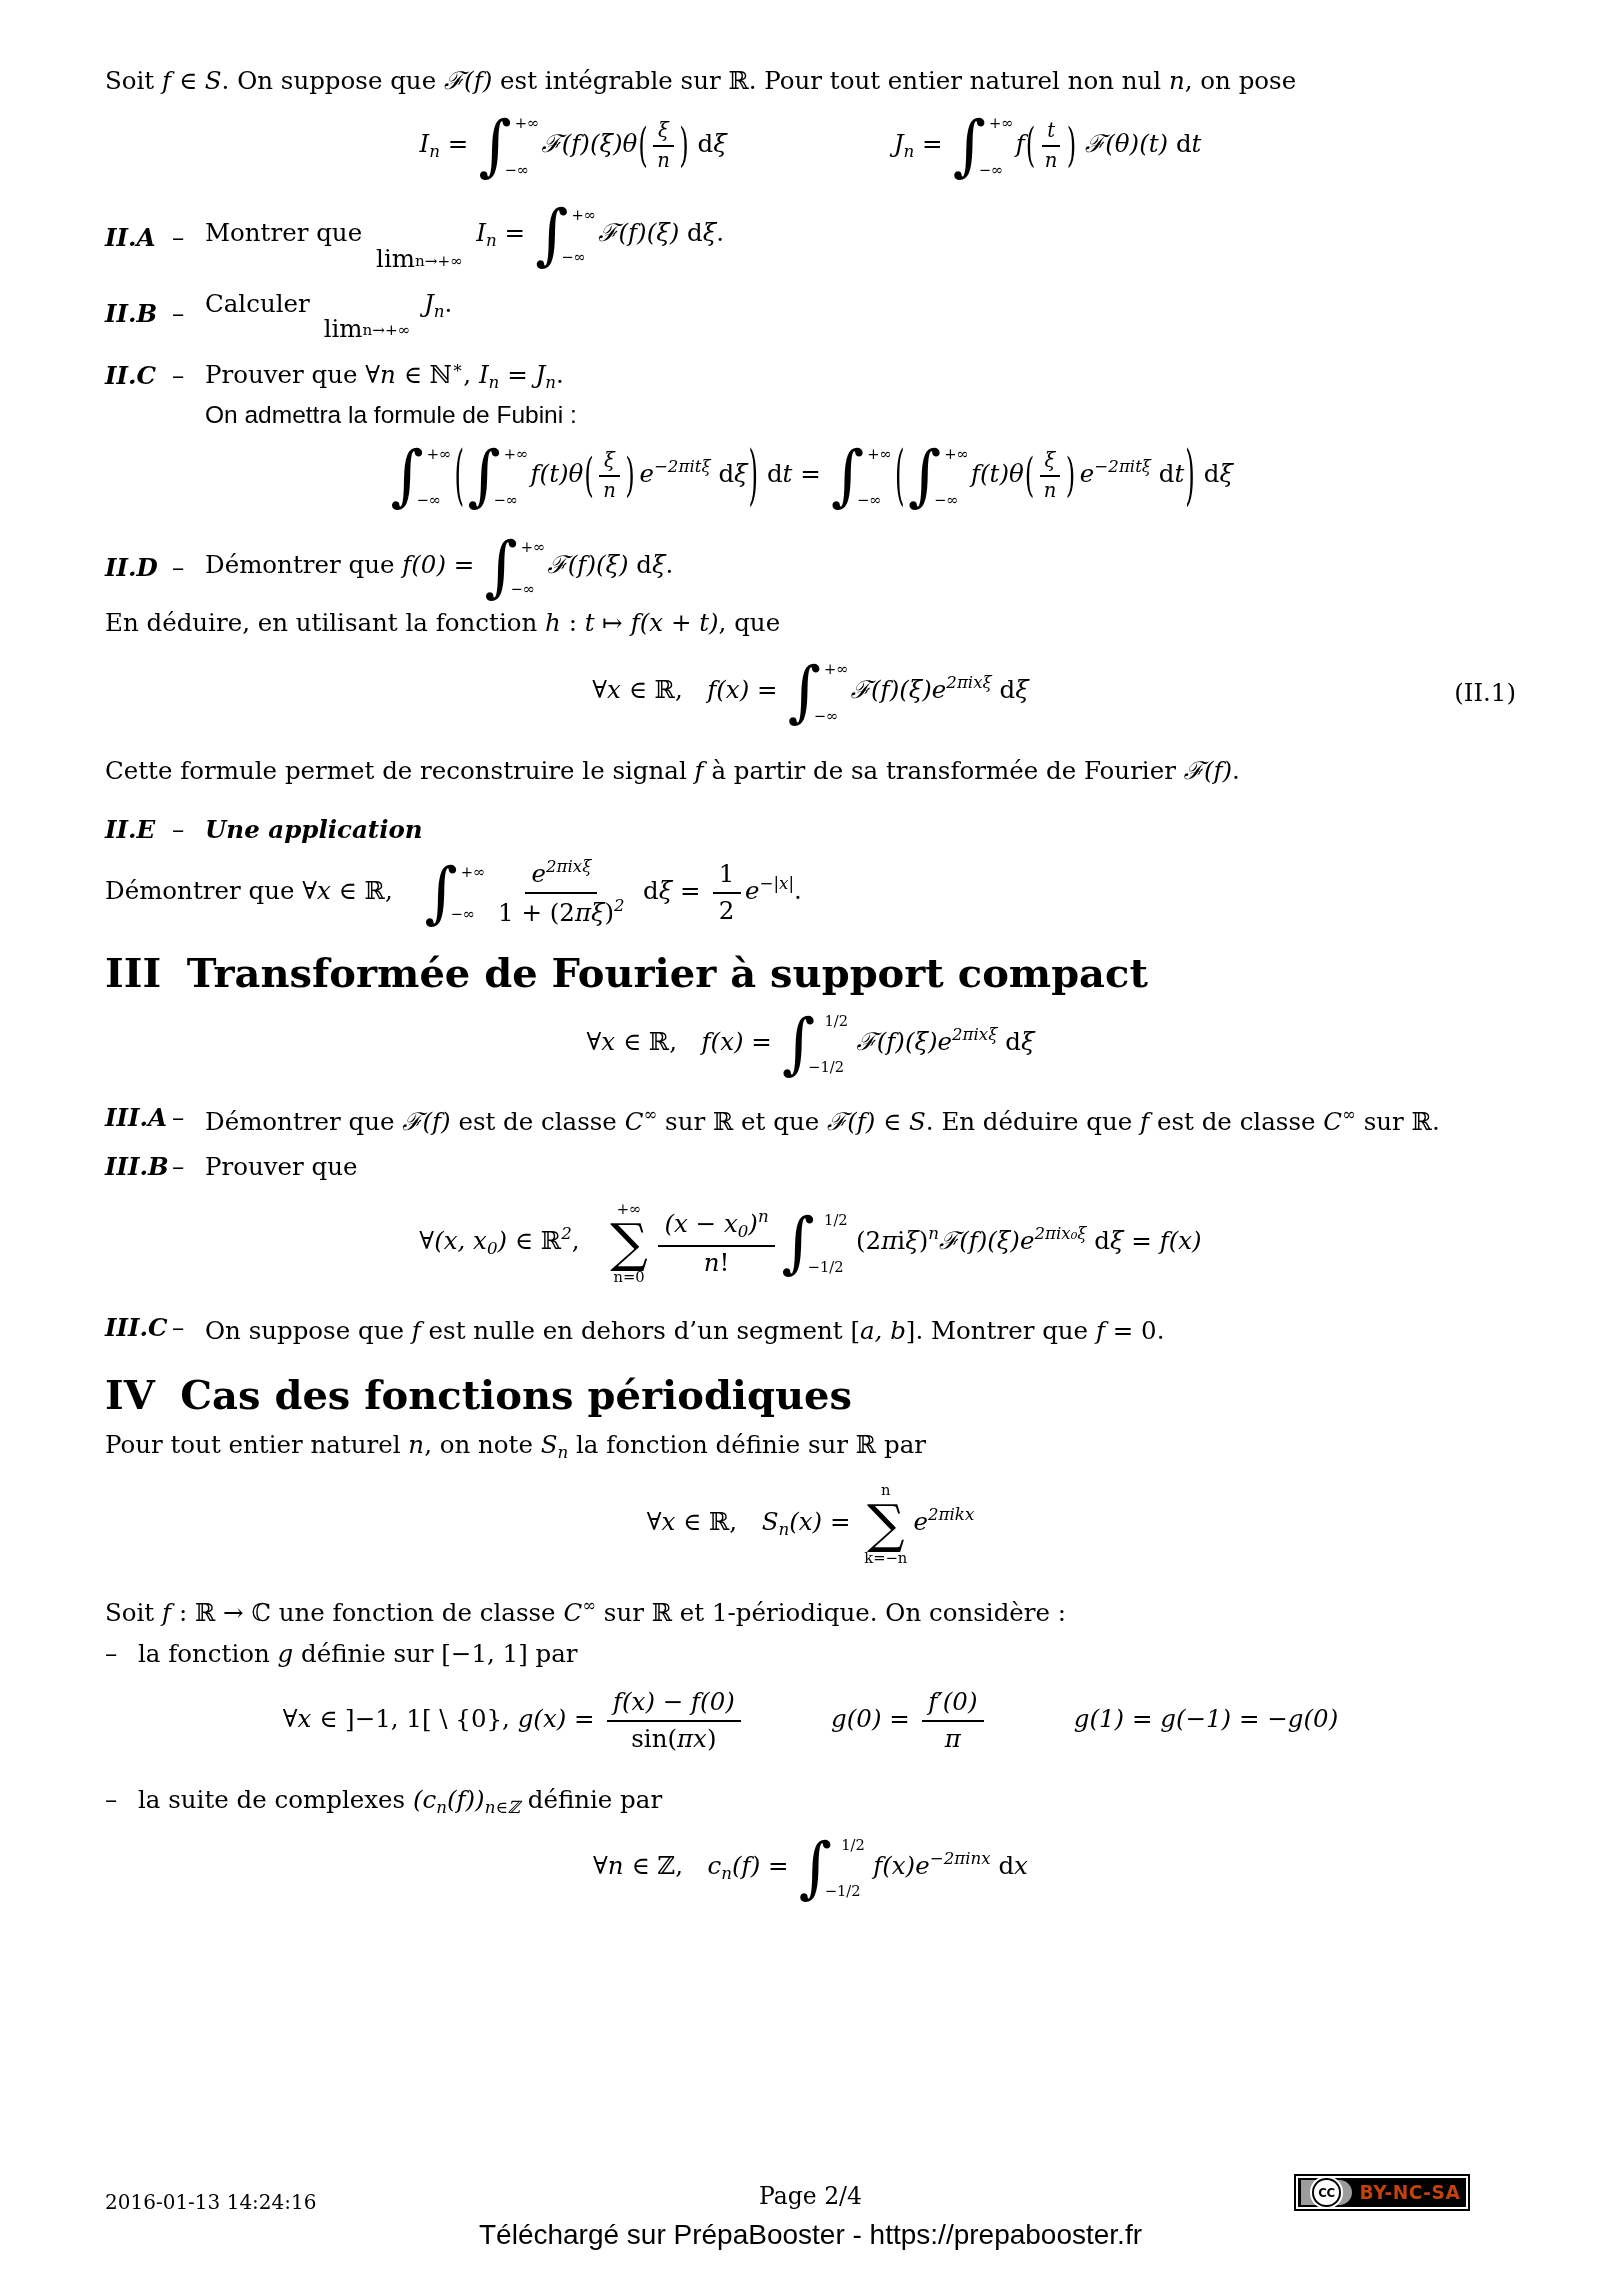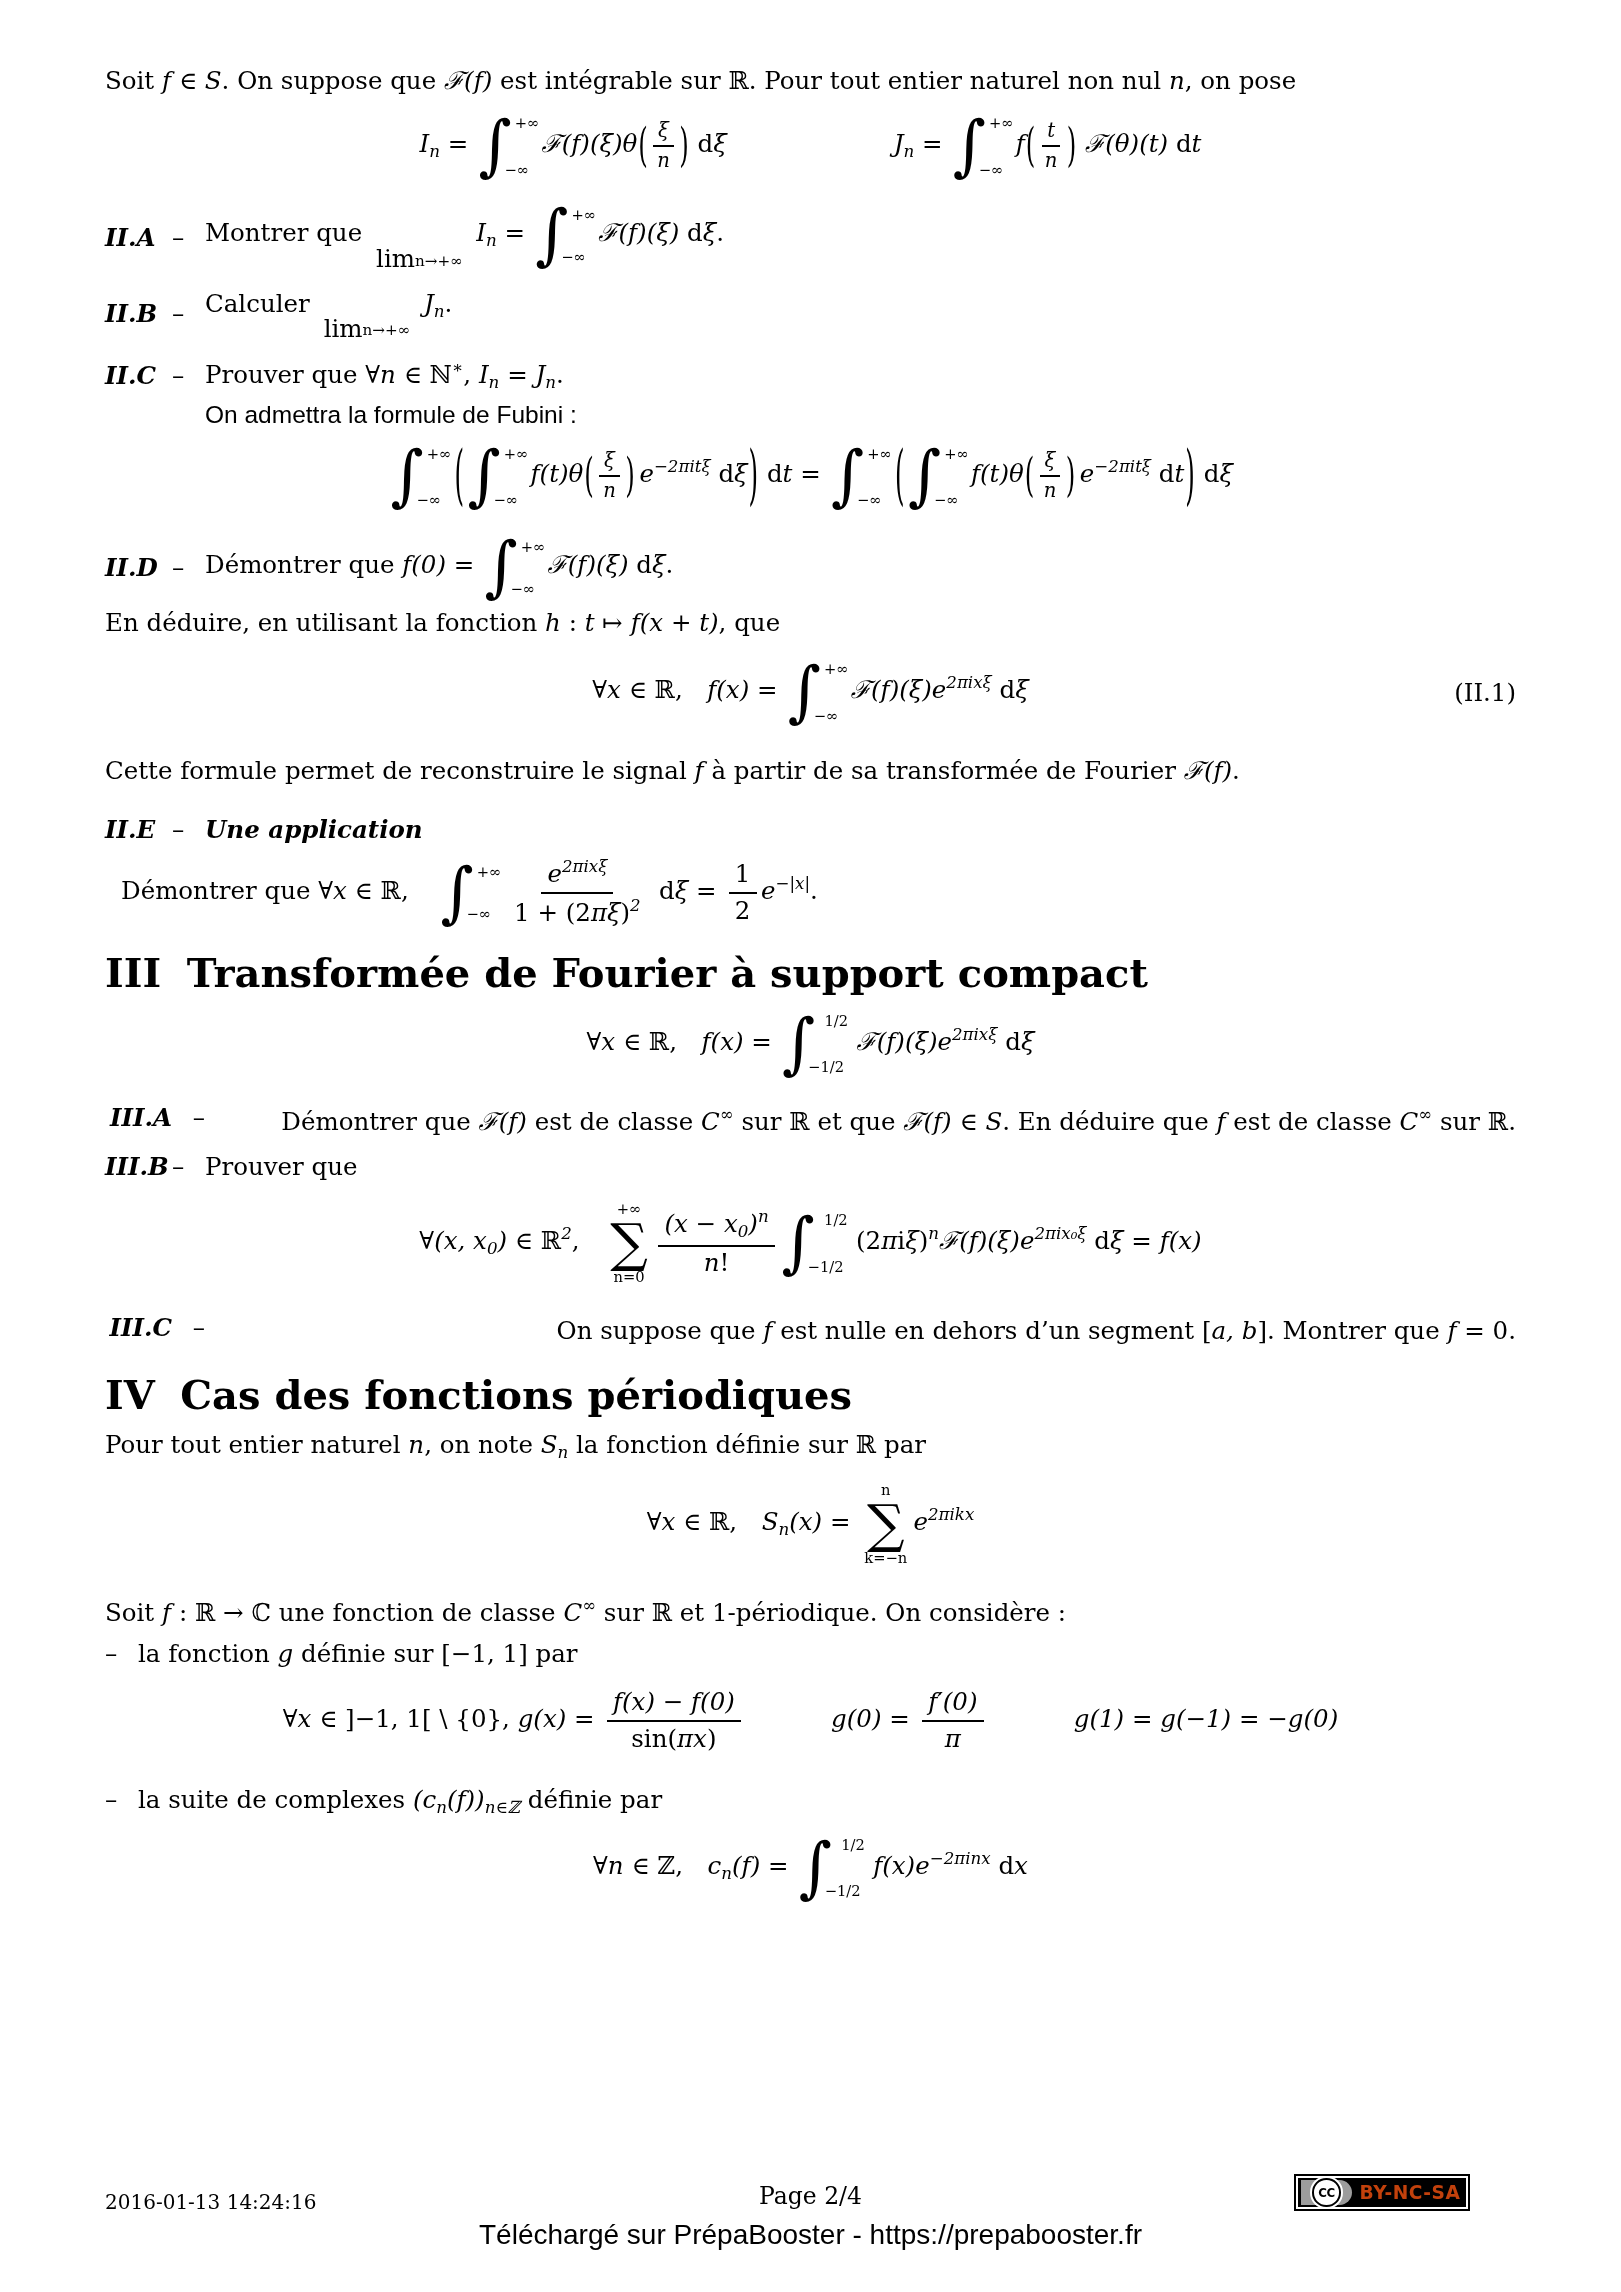--- a/index.html
+++ b/index.html
@@ -13,21 +13,21 @@
     font-size:24.5px;color:#000;
     overflow:hidden;
   }
   
   .sec{font-size:40px;font-weight:bold;line-height:1.12;margin:0 0 13.7px 0;}
   .sec .sec-num{margin-right:25.5px;}
   
   .ln{margin:0 0 7.8px 0;line-height:1.45;}
   
   .q{display:flex;align-items:center;margin:0 0 13.7px 0;}
-  .q-top{align-items:flex-start;text-align:right;}
+  .q-top{align-items:flex-start;}
   .qlabel{font-weight:bold;font-style:italic;min-width:67px;}
   .qdash{width:33px;}
   .qbody{flex:1;line-height:1.45;}
   .qbody-bold{font-weight:bold;font-style:italic;}
   .note{font-family:"Liberation Sans","DejaVu Sans",sans-serif;font-size:24.5px;margin:0 0 5.9px 100px;}
   .item{display:flex;align-items:flex-start;margin:5.9px 0 9.8px 0;line-height:1.45;}
   .idash{width:33px;}
   
   .eq{text-align:center;}
   .eq-pad{margin:15.7px 0 27.4px 0;}
@@ -192,21 +192,21 @@
   </div>
 
   <p class="ln" style="margin-bottom:23.5px;"><span class="mr">Cette formule permet de reconstruire le signal </span><span class="mi">f</span><span class="mr"> à partir de sa transformée de Fourier </span><span class="mi">ℱ(f)</span><span class="mr">.</span></p>
 
   <div class="q" style="margin-bottom:9.8px;">
     <span class="qlabel">II.E</span>
     <span class="qdash">–</span>
     <span class="qbody qbody-bold">Une application</span>
   </div>
 
-  <p class="ln" style="margin-bottom:21.6px;margin-left:16px;"><span class="mr">Démontrer que </span><span class="mi">∀x</span><span class="mr"> ∈ ℝ,</span><span class="msp" style="width: 1.2em;"></span><span class="mint">
+  <p class="ln" style="margin-bottom:21.6px;"><span class="mr">Démontrer que </span><span class="mi">∀x</span><span class="mr"> ∈ ℝ,</span><span class="msp" style="width: 1.2em;"></span><span class="mint">
         <span class="isign">∫</span>
         <span class="ibnds">
           <span class="iup">+∞</span>
           <span class="ilo">−∞</span>
         </span>
       </span><span class="mfrac">
         <span class="fn"><span class="mi">e</span><span class="msup">2πixξ</span></span>
         <span class="fd"><span class="mr">1 + (2</span><span class="mi">πξ</span><span class="mr">)</span><span class="msup">2</span></span>
       </span><span class="mr"> d</span><span class="mi">ξ</span><span class="mr"> = </span><span class="mfrac">
         <span class="fn"><span class="mr">1</span></span>

